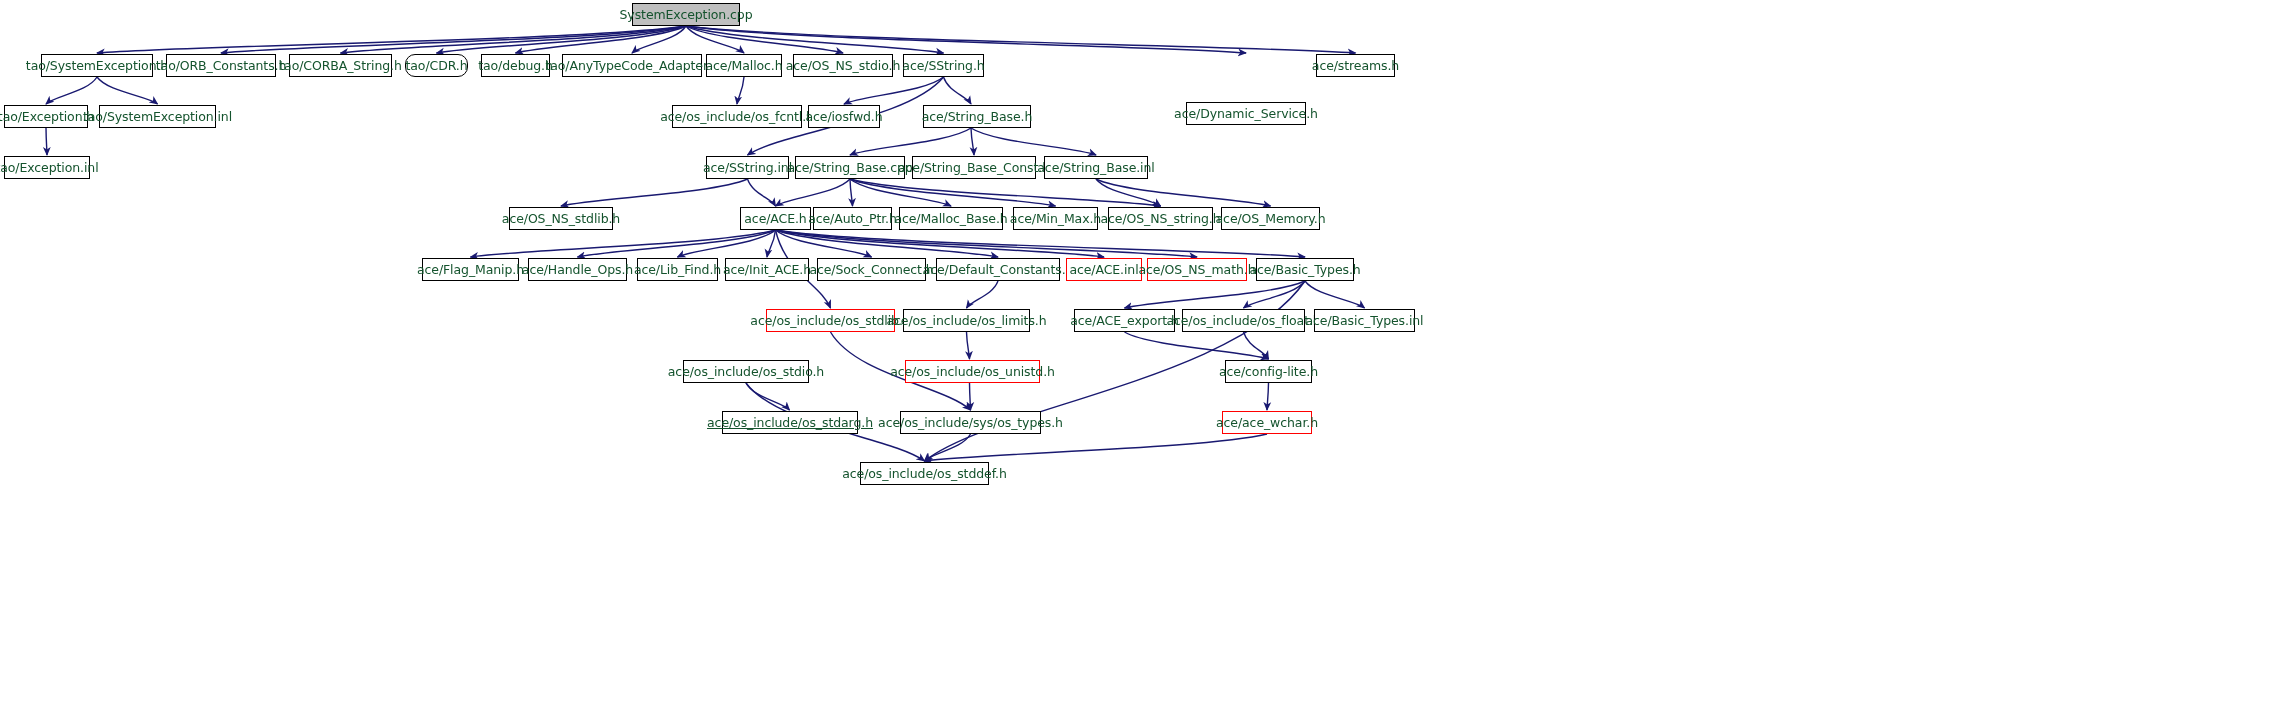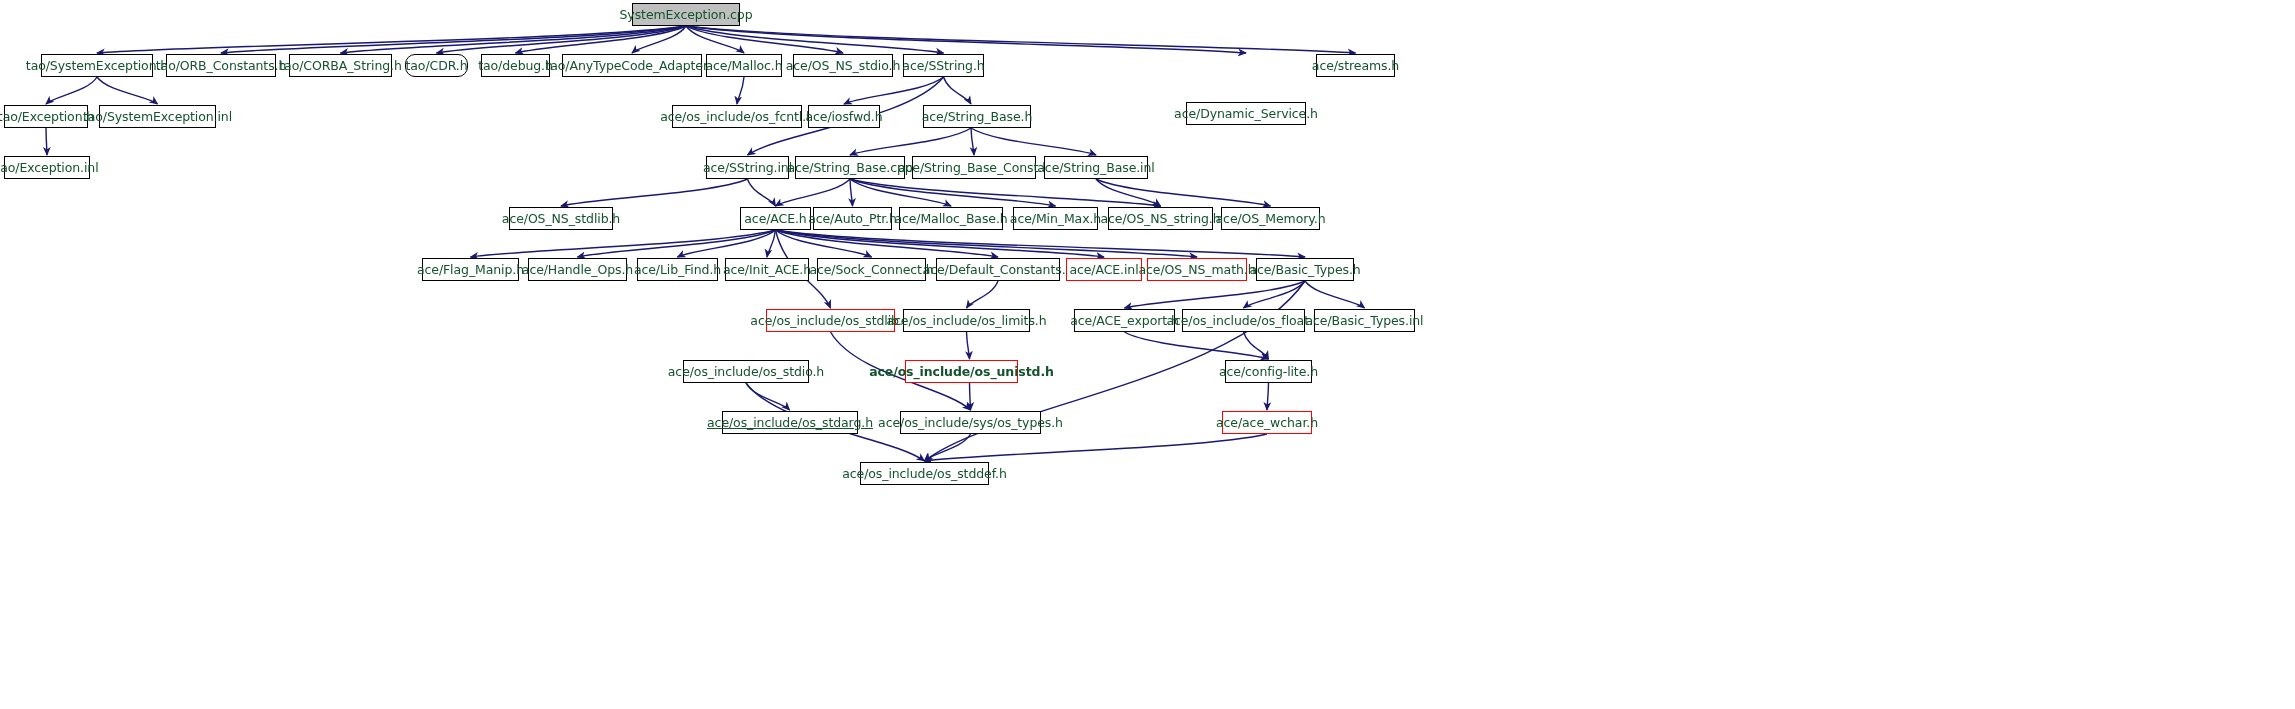--- a/index.html
+++ b/index.html
@@ -207,21 +207,21 @@
       </div>
       <div class="node" style="left: 1182px; top: 309px; width: 123px;">
         <span>ace/os_include/os_float.h</span>
       </div>
       <div class="node" style="left: 1314px; top: 309px; width: 101px;">
         <span>ace/Basic_Types.inl</span>
       </div>
       <div class="node" style="left: 683px; top: 360px; width: 126px;">
         <span>ace/os_include/os_stdio.h</span>
       </div>
-      <div class="node red" style="left: 905px; top: 360px; width: 113px; font-weight: bold;">
+      <div class="node red" style="left: 905px; top: 360px; width: 135px;">
         <span>ace/os_include/os_unistd.h</span>
       </div>
       <div class="node" style="left: 1225px; top: 360px; width: 87px;">
         <span>ace/config-lite.h</span>
       </div>
       <div class="node" style="left: 722px; top: 411px; width: 136px; text-decoration: underline;">
         <span>ace/os_include/os_stdarg.h</span>
       </div>
       <div class="node" style="left: 900px; top: 411px; width: 141px;">
         <span>ace/os_include/sys/os_types.h</span>

